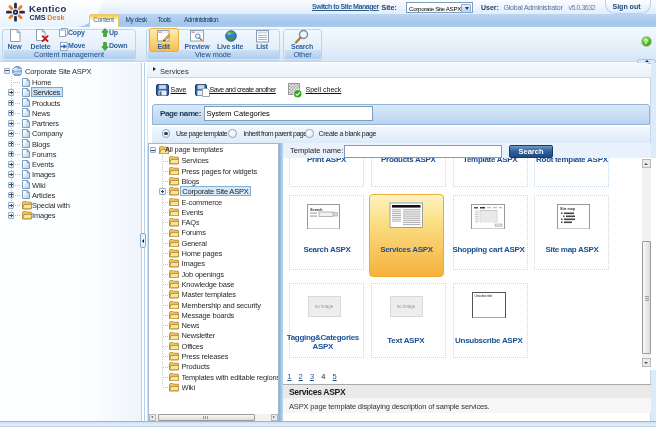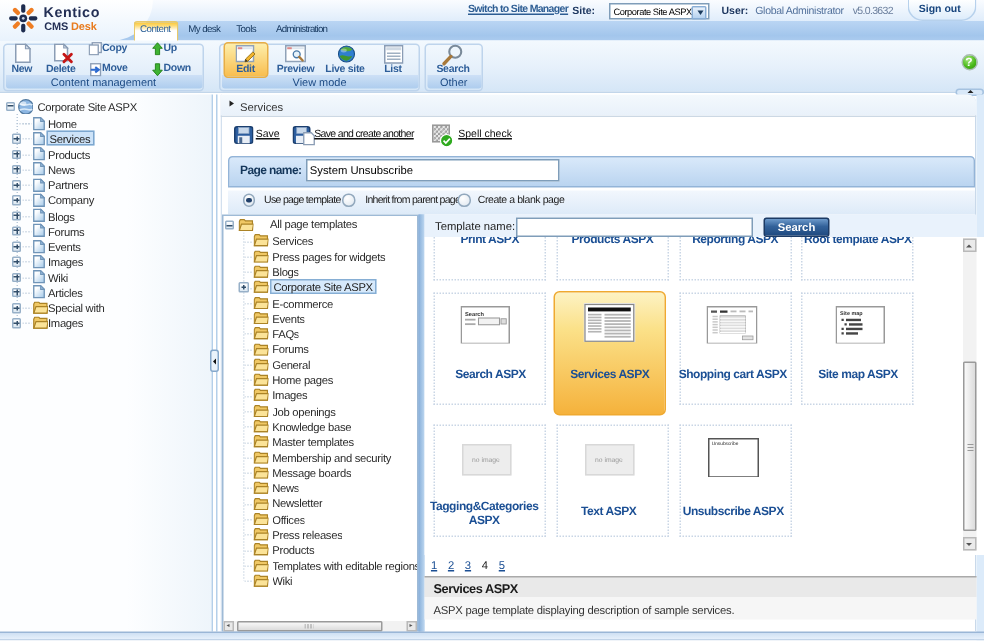--- a/index.html
+++ b/index.html
@@ -358,38 +358,38 @@
 <div class="lnk" style="left:209.5px;top:86px;letter-spacing:-0.45px">Save and create another</div>
 <div class="a" style="left:287.5px;top:83px;width:12px;height:11.5px;border:1px solid #999;background:#e8e8e8;background-image:linear-gradient(45deg,#9a9a9a 25%,transparent 25%,transparent 75%,#9a9a9a 75%),linear-gradient(45deg,#9a9a9a 25%,transparent 25%,transparent 75%,#9a9a9a 75%);background-size:3px 3px;background-position:0 0,1.5px 1.5px;box-sizing:border-box"></div>
 <svg class="a" style="left:292.5px;top:88.5px" width="9.5" height="9.5" viewBox="0 0 9.5 9.5">
 <circle cx="4.75" cy="4.75" r="4.1" fill="#2faa1f" stroke="#fff" stroke-width="0.8"></circle>
 <path d="M2.7 4.8 L4.2 6.3 L6.9 3.4" stroke="#fff" stroke-width="1.1" fill="none"></path>
 </svg>
 <div class="lnk" style="left:305.5px;top:86px">Spell check</div>
 <div class="a" style="left:152px;top:104px;width:498px;height:21px;background:linear-gradient(#d9e9fa,#bad4f0);border:1px solid #93b4d8;border-radius:3px 3px 0 0;box-sizing:border-box"></div>
 <div class="a" style="left:160px;top:108.5px;font-weight:bold;font-size:8px;letter-spacing:-0.4px;color:#14365a">Page name:</div>
 <div class="a" style="left:203.5px;top:105.5px;width:169px;height:15px;background:#fff;border:1px solid #7f9db9;box-sizing:border-box"></div>
-<div class="a" style="left:206.5px;top:109px;font-size:7.5px;color:#000">System Unsubscribe</div>
+<div class="a" style="left:206.5px;top:109px;font-size:7.5px;color:#000">System Categories</div>
 <div class="a" style="left:152px;top:126.5px;width:498px;height:16px;background:linear-gradient(#f2f7fd,#ddeaf8)"></div>
 <div class="a" style="left:161.5px;top:129px;width:8.5px;height:8.5px;border-radius:50%;background:radial-gradient(circle at 35% 30%,#fff,#dde6ef);border:1px solid #92a8bd;box-sizing:border-box"></div>
 <div class="a" style="left:164.0px;top:131.5px;width:3.5px;height:3.5px;border-radius:50%;background:#20406a"></div>
 <div class="a" style="left:176px;top:129.5px;font-size:7px;color:#222;letter-spacing:-0.45px">Use page template</div>
 <div class="a" style="left:228px;top:129px;width:8.5px;height:8.5px;border-radius:50%;background:radial-gradient(circle at 35% 30%,#fff,#dde6ef);border:1px solid #92a8bd;box-sizing:border-box"></div>
 <div class="a" style="left:243.5px;top:129.5px;font-size:7px;color:#222;letter-spacing:-0.48px">Inherit from parent page</div>
 <div class="a" style="left:305px;top:129px;width:8.5px;height:8.5px;border-radius:50%;background:radial-gradient(circle at 35% 30%,#fff,#dde6ef);border:1px solid #92a8bd;box-sizing:border-box"></div>
 <div class="a" style="left:318.5px;top:129.5px;font-size:7px;color:#222;letter-spacing:-0.28px">Create a blank page</div>
 <div class="a" style="left:147.5px;top:142.5px;width:131px;height:278.5px;background:#fff;border:1px solid #9ebad6;box-sizing:border-box;overflow:hidden"></div>
 <div class="a" style="left:162px;top:155px;width:1px;height:232px;background-image:linear-gradient(#c3d1de 1px,transparent 1px);background-size:1px 2px"></div>
 <div class="a" style="left:149.6px;top:146.8px;width:6.5px;height:6.5px;background:linear-gradient(#fff,#dce8f2);border:1px solid #97b0c8;border-radius:1px;box-sizing:border-box"></div>
 <div class="a" style="left:151.1px;top:149.5px;width:3.5px;height:1px;background:#334f6b"></div>
 <svg class="a" style="left:158.5px;top:145.5px" width="10" height="8.5" viewBox="0 0 10 8.5">
 <path d="M0.5 1.8 L0.5 7.8 L9.3 7.8 L9.3 1.2 L4.6 1.2 L3.8 0.4 L1.2 0.4 Z" fill="#f0c865" stroke="#ab8326" stroke-width="0.8"></path>
 <path d="M0.5 7.8 L2 3.4 L10 3.4 L9.3 7.8 Z" fill="#fbe398" stroke="#ab8326" stroke-width="0.8"></path>
 </svg>
-<div class="trow" style="left:180px;top:145.2px">All page templates</div>
+<div class="trow" style="left:165px;top:145.2px">All page templates</div>
 <div class="a" style="left:162.5px;top:160.6px;width:5px;height:1px;background-image:linear-gradient(to right,#b8c8d8 1px,transparent 1px);background-size:2px 1px"></div>
 <svg class="a" style="left:168.8px;top:156.4px" width="10" height="8.5" viewBox="0 0 10 8.5">
 <path d="M0.5 1.8 L0.5 7.8 L9.3 7.8 L9.3 1.2 L4.6 1.2 L3.8 0.4 L1.2 0.4 Z" fill="#f0c865" stroke="#ab8326" stroke-width="0.8"></path>
 <path d="M0.5 7.8 L2 3.4 L10 3.4 L9.3 7.8 Z" fill="#fbe398" stroke="#ab8326" stroke-width="0.8"></path>
 </svg>
 <div class="trow" style="left:181.5px;top:156.29999999999998px;max-width:96px;overflow:hidden">Services</div>
 <div class="a" style="left:162.5px;top:170.9px;width:5px;height:1px;background-image:linear-gradient(to right,#b8c8d8 1px,transparent 1px);background-size:2px 1px"></div>
 <svg class="a" style="left:168.8px;top:166.70000000000002px" width="10" height="8.5" viewBox="0 0 10 8.5">
 <path d="M0.5 1.8 L0.5 7.8 L9.3 7.8 L9.3 1.2 L4.6 1.2 L3.8 0.4 L1.2 0.4 Z" fill="#f0c865" stroke="#ab8326" stroke-width="0.8"></path>
 <path d="M0.5 7.8 L2 3.4 L10 3.4 L9.3 7.8 Z" fill="#fbe398" stroke="#ab8326" stroke-width="0.8"></path>
@@ -538,21 +538,21 @@
 <div class="a" style="left:344px;top:144.5px;width:158px;height:13px;background:#fff;border:1px solid #7f9db9;box-sizing:border-box"></div>
 <div class="a" style="left:509px;top:144.5px;width:44px;height:13px;border-radius:2px;background:linear-gradient(#6d9aca,#33629a 45%,#1f4a80);border:1px solid #1c3a64;box-sizing:border-box"></div>
 <div class="a" style="left:509px;top:146.5px;width:44px;text-align:center;font-weight:bold;font-size:7.5px;color:#fff">Search</div>
 <div class="a" style="left:283px;top:158px;width:400px;height:212px;background:#fff;overflow:hidden">
 <div class="a" style="left:6px;top:-38px;width:75px;height:67px;border:1px dotted #c9d6e5;box-sizing:border-box"></div>
 <div class="a" style="left:87.80000000000001px;top:-38px;width:75px;height:67px;border:1px dotted #c9d6e5;box-sizing:border-box"></div>
 <div class="a" style="left:169.60000000000002px;top:-38px;width:75px;height:67px;border:1px dotted #c9d6e5;box-sizing:border-box"></div>
 <div class="a" style="left:251.39999999999998px;top:-38px;width:75px;height:67px;border:1px dotted #c9d6e5;box-sizing:border-box"></div>
 <div class="tlabel" style="left:-1.5px;top:-3.1999999999999886px;width:90px">Print ASPX</div>
 <div class="tlabel" style="left:80.30000000000001px;top:-3.1999999999999886px;width:90px">Products ASPX</div>
-<div class="tlabel" style="left:162.10000000000002px;top:-3.1999999999999886px;width:90px">Reporting ASPX</div>
+<div class="tlabel" style="left:162.10000000000002px;top:-3.1999999999999886px;width:90px">Template ASPX</div>
 <div class="tlabel" style="left:243.89999999999998px;top:-3.1999999999999886px;width:90px">Root template ASPX</div>
 <div class="a" style="left:6px;top:36.5px;width:75px;height:75px;border:1px dotted #c9d6e5;box-sizing:border-box"></div>
 <div class="a" style="left:169.60000000000002px;top:36.5px;width:75px;height:75px;border:1px dotted #c9d6e5;box-sizing:border-box"></div>
 <div class="a" style="left:251.39999999999998px;top:36.5px;width:75px;height:75px;border:1px dotted #c9d6e5;box-sizing:border-box"></div>
 <div class="a" style="left:85.5px;top:35.5px;width:75px;height:83px;border-radius:4px;background:linear-gradient(#fdf2c3,#fbe189 30%,#f5b23c);border:1px solid #efa930;box-sizing:border-box"></div>
 <div class="tlabel" style="left:-1px;top:87px;width:90px">Search ASPX</div>
 <div class="tlabel" style="left:78.5px;top:87px;width:90px">Services ASPX</div>
 <div class="tlabel" style="left:160.5px;top:87px;width:90px">Shopping cart ASPX</div>
 <div class="tlabel" style="left:244px;top:87px;width:90px">Site map ASPX</div>
 <div class="a" style="left:6px;top:124.5px;width:75px;height:75px;border:1px dotted #c9d6e5;box-sizing:border-box"></div>

